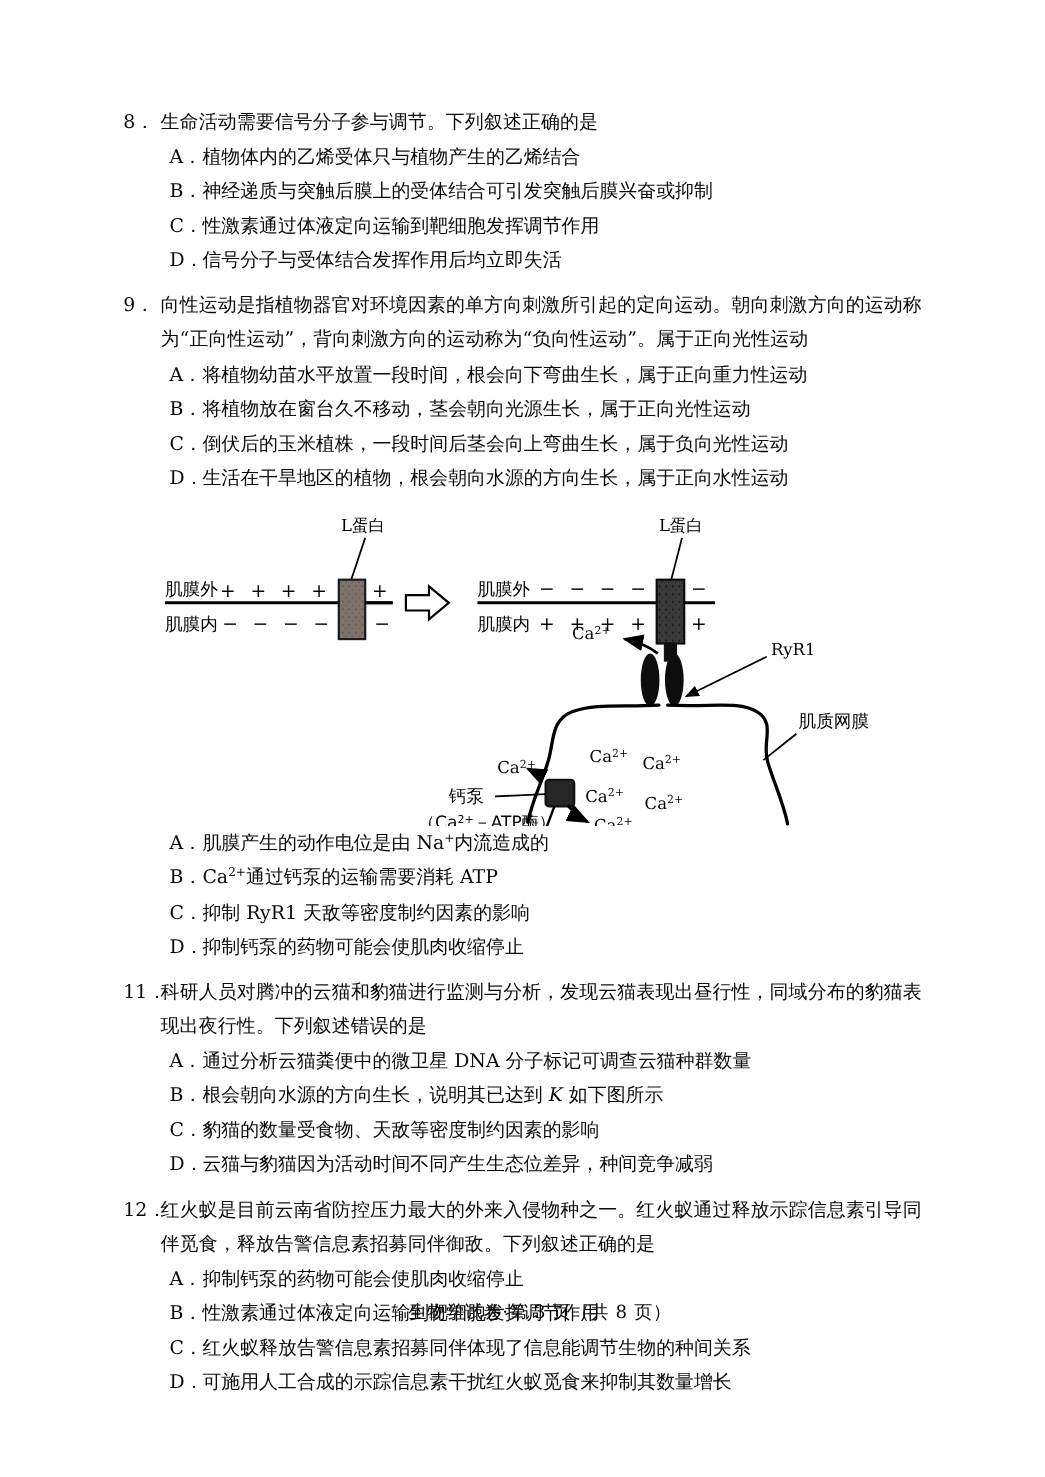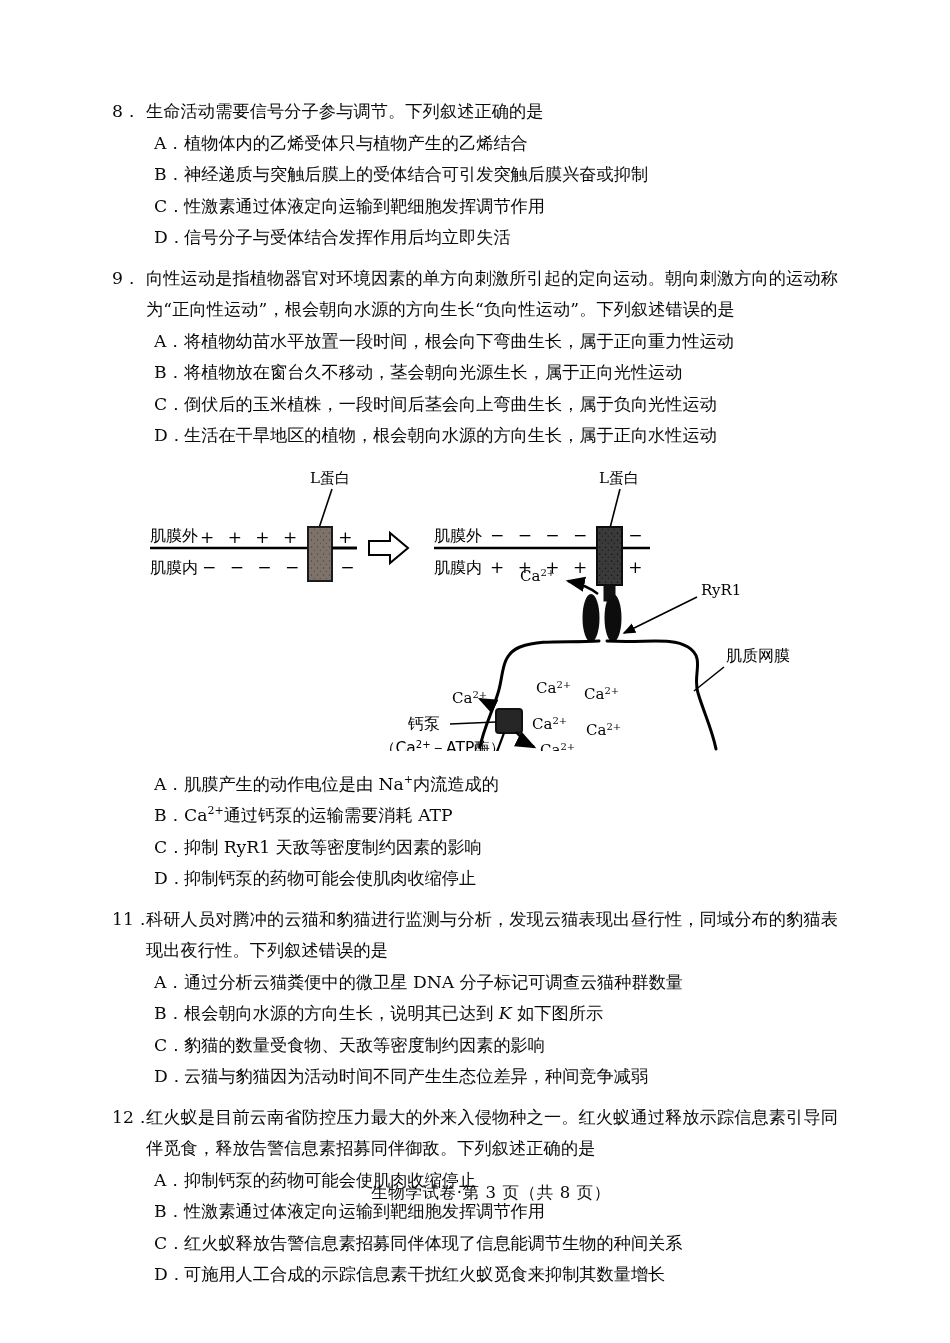--- a/index.html
+++ b/index.html
@@ -73,21 +73,21 @@
     line-height: 0;
   }
   .latin { font-family: "DejaVu Serif", "Liberation Serif", serif; }
   .ital { font-style: italic; }
 
   
   .figure {
     position: relative;
     width: 726px;
     height: 290px;
-    margin: 4px 0 18px 0;
+    margin: 4px 0 1px 0;
     text-align: right;
   }
   .figure svg { display: block; }
 
   
   .footer {
     position: absolute;
     left: 0;
     top: 1182px;
     width: 950px;
@@ -123,21 +123,21 @@
       </div>
       <div class="opt">
         <div class="optlabel">D．</div>
         <div class="opttext">信号分子与受体结合发挥作用后均立即失活</div>
       </div>
     </div>
 
     <div class="question">
       <div class="qline">
         <div class="qnum">9．</div>
-        <div class="qstem">向性运动是指植物器官对环境因素的单方向刺激所引起的定向运动。朝向刺激方向的运动称为“正向性运动”，根会朝向水源的方向生长“负向性运动”。下列叙述错误的是</div>
+        <div class="qstem">向性运动是指植物器官对环境因素的单方向刺激所引起的定向运动。朝向刺激方向的运动称为“正向性运动”，背向刺激方向的运动称为“负向性运动”。属于正向光性运动</div>
       </div>
       <div class="opt">
         <div class="optlabel">A．</div>
         <div class="opttext">将植物幼苗水平放置一段时间，根会向下弯曲生长，属于正向重力性运动</div>
       </div>
       <div class="opt">
         <div class="optlabel">B．</div>
         <div class="opttext">将植物放在窗台久不移动，茎会朝向光源生长，属于正向光性运动</div>
       </div>
       <div class="opt">

